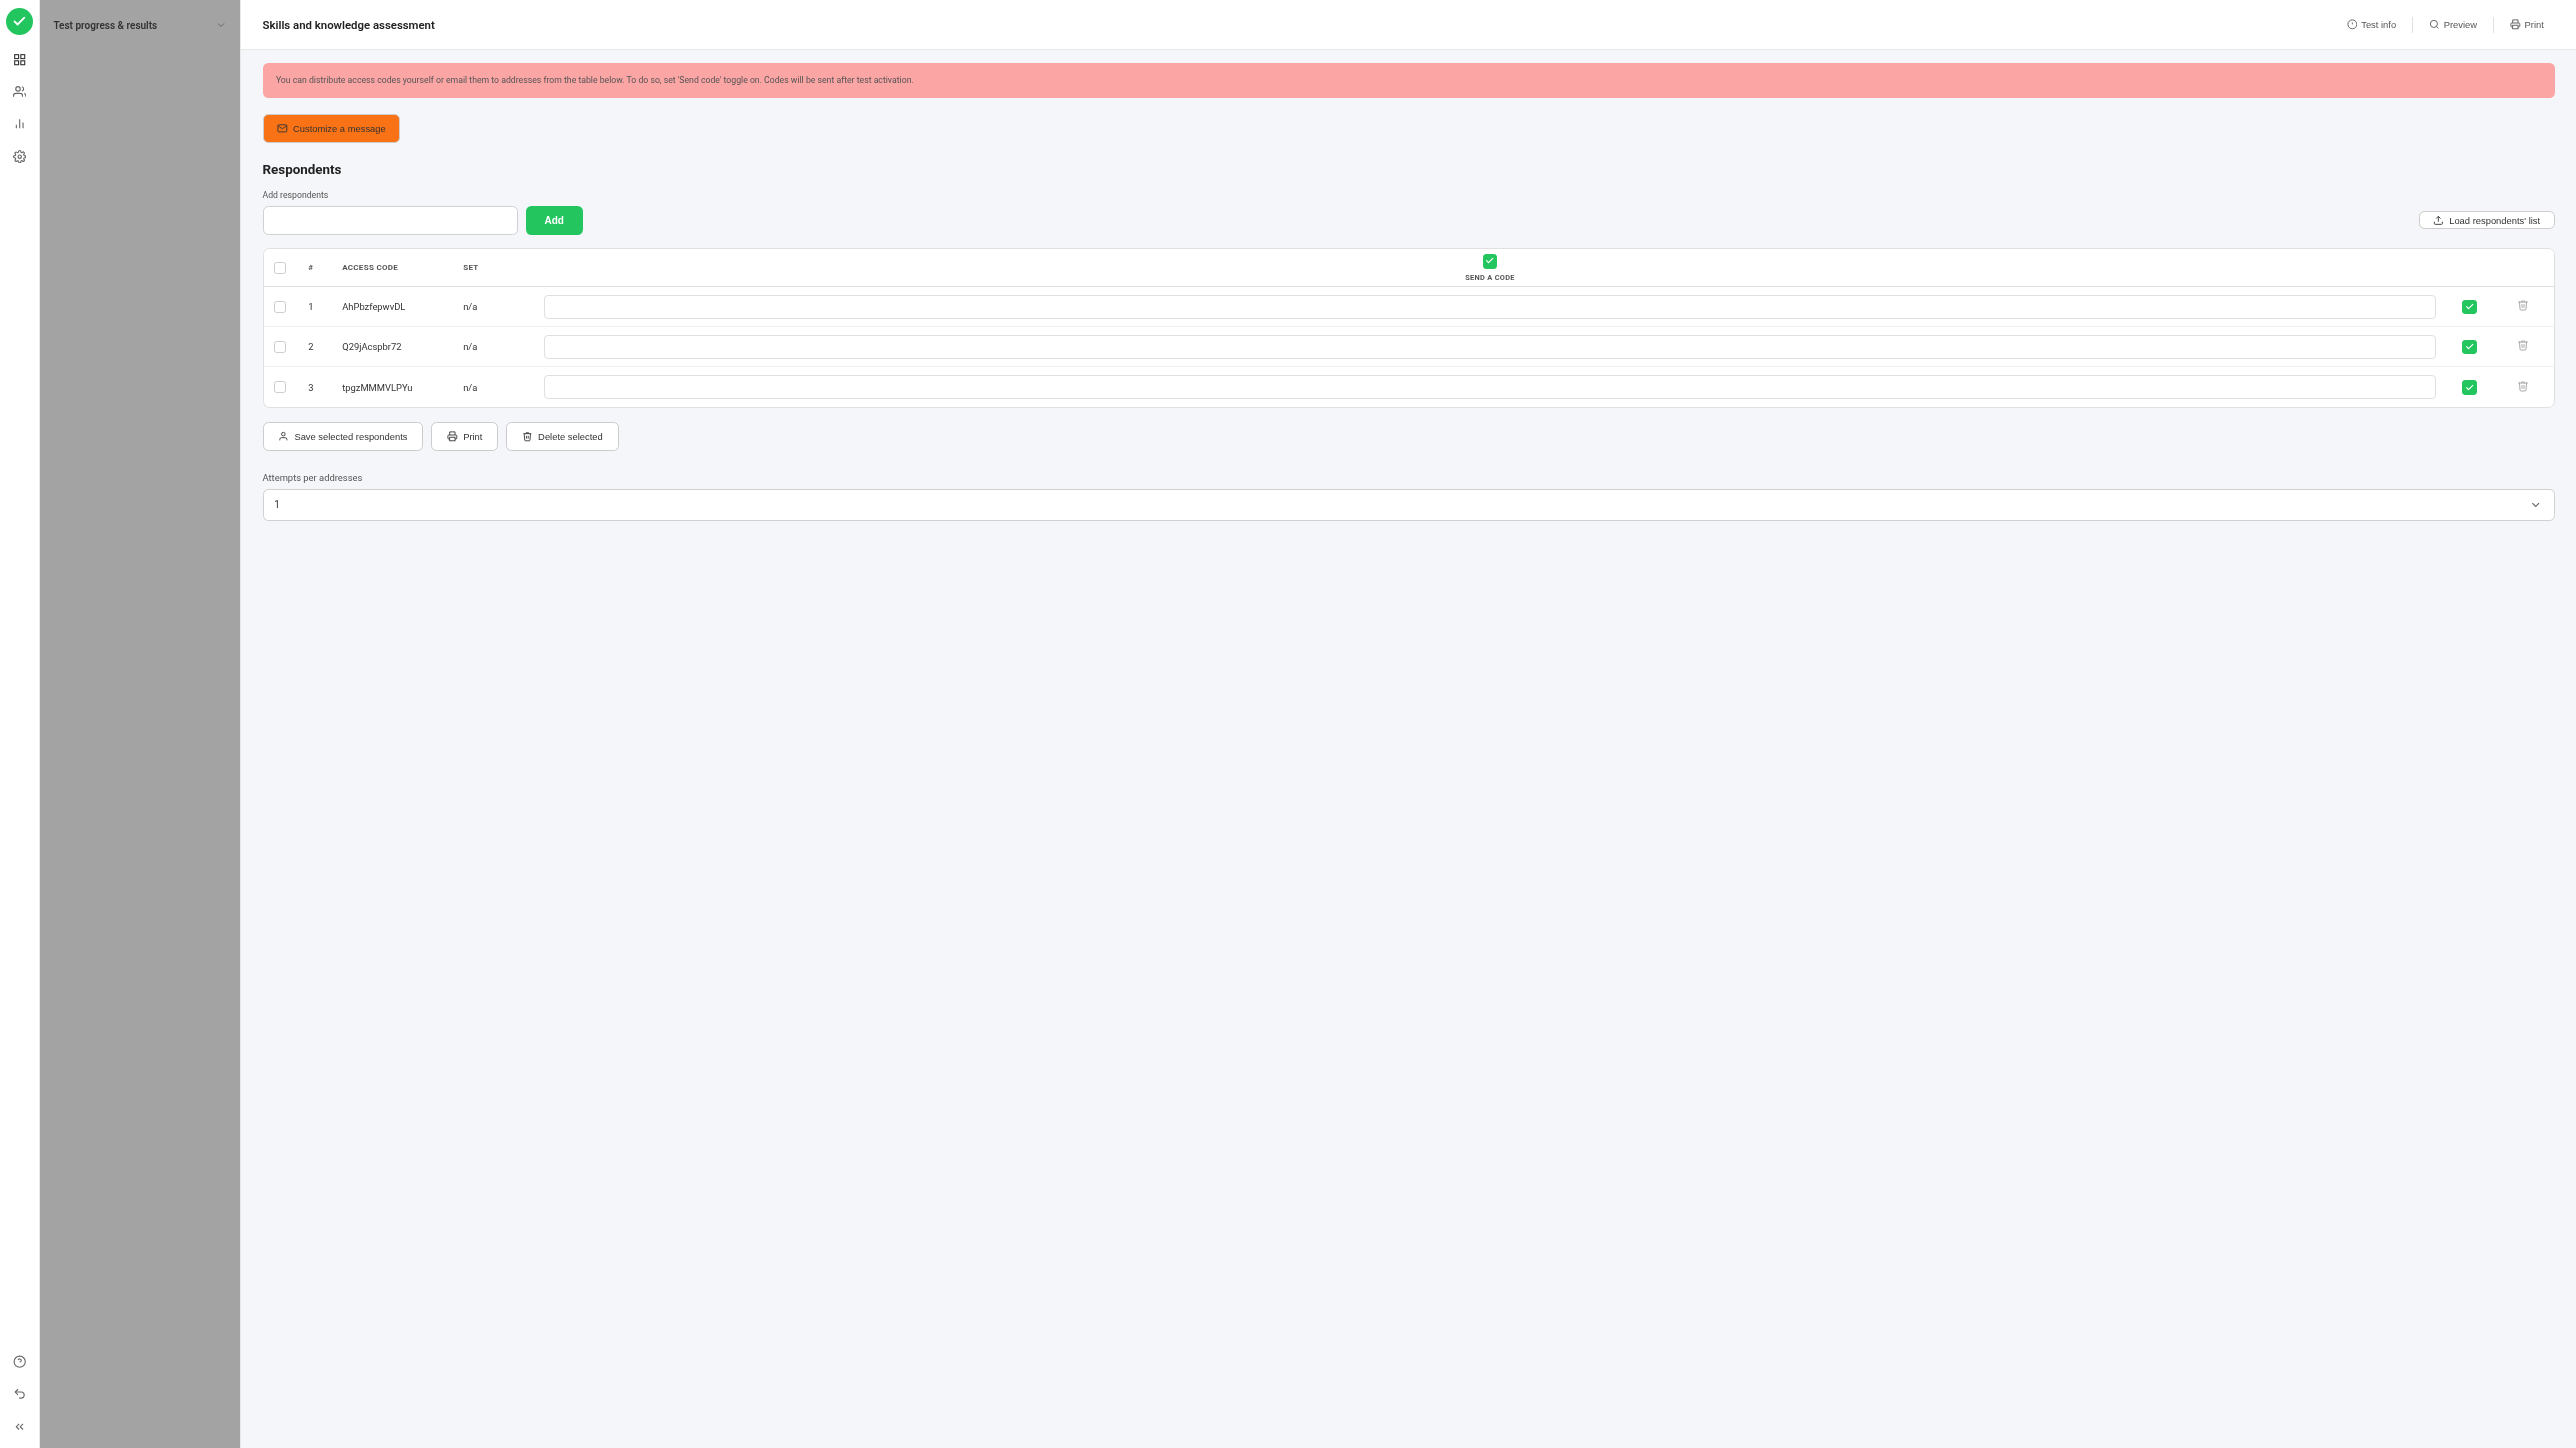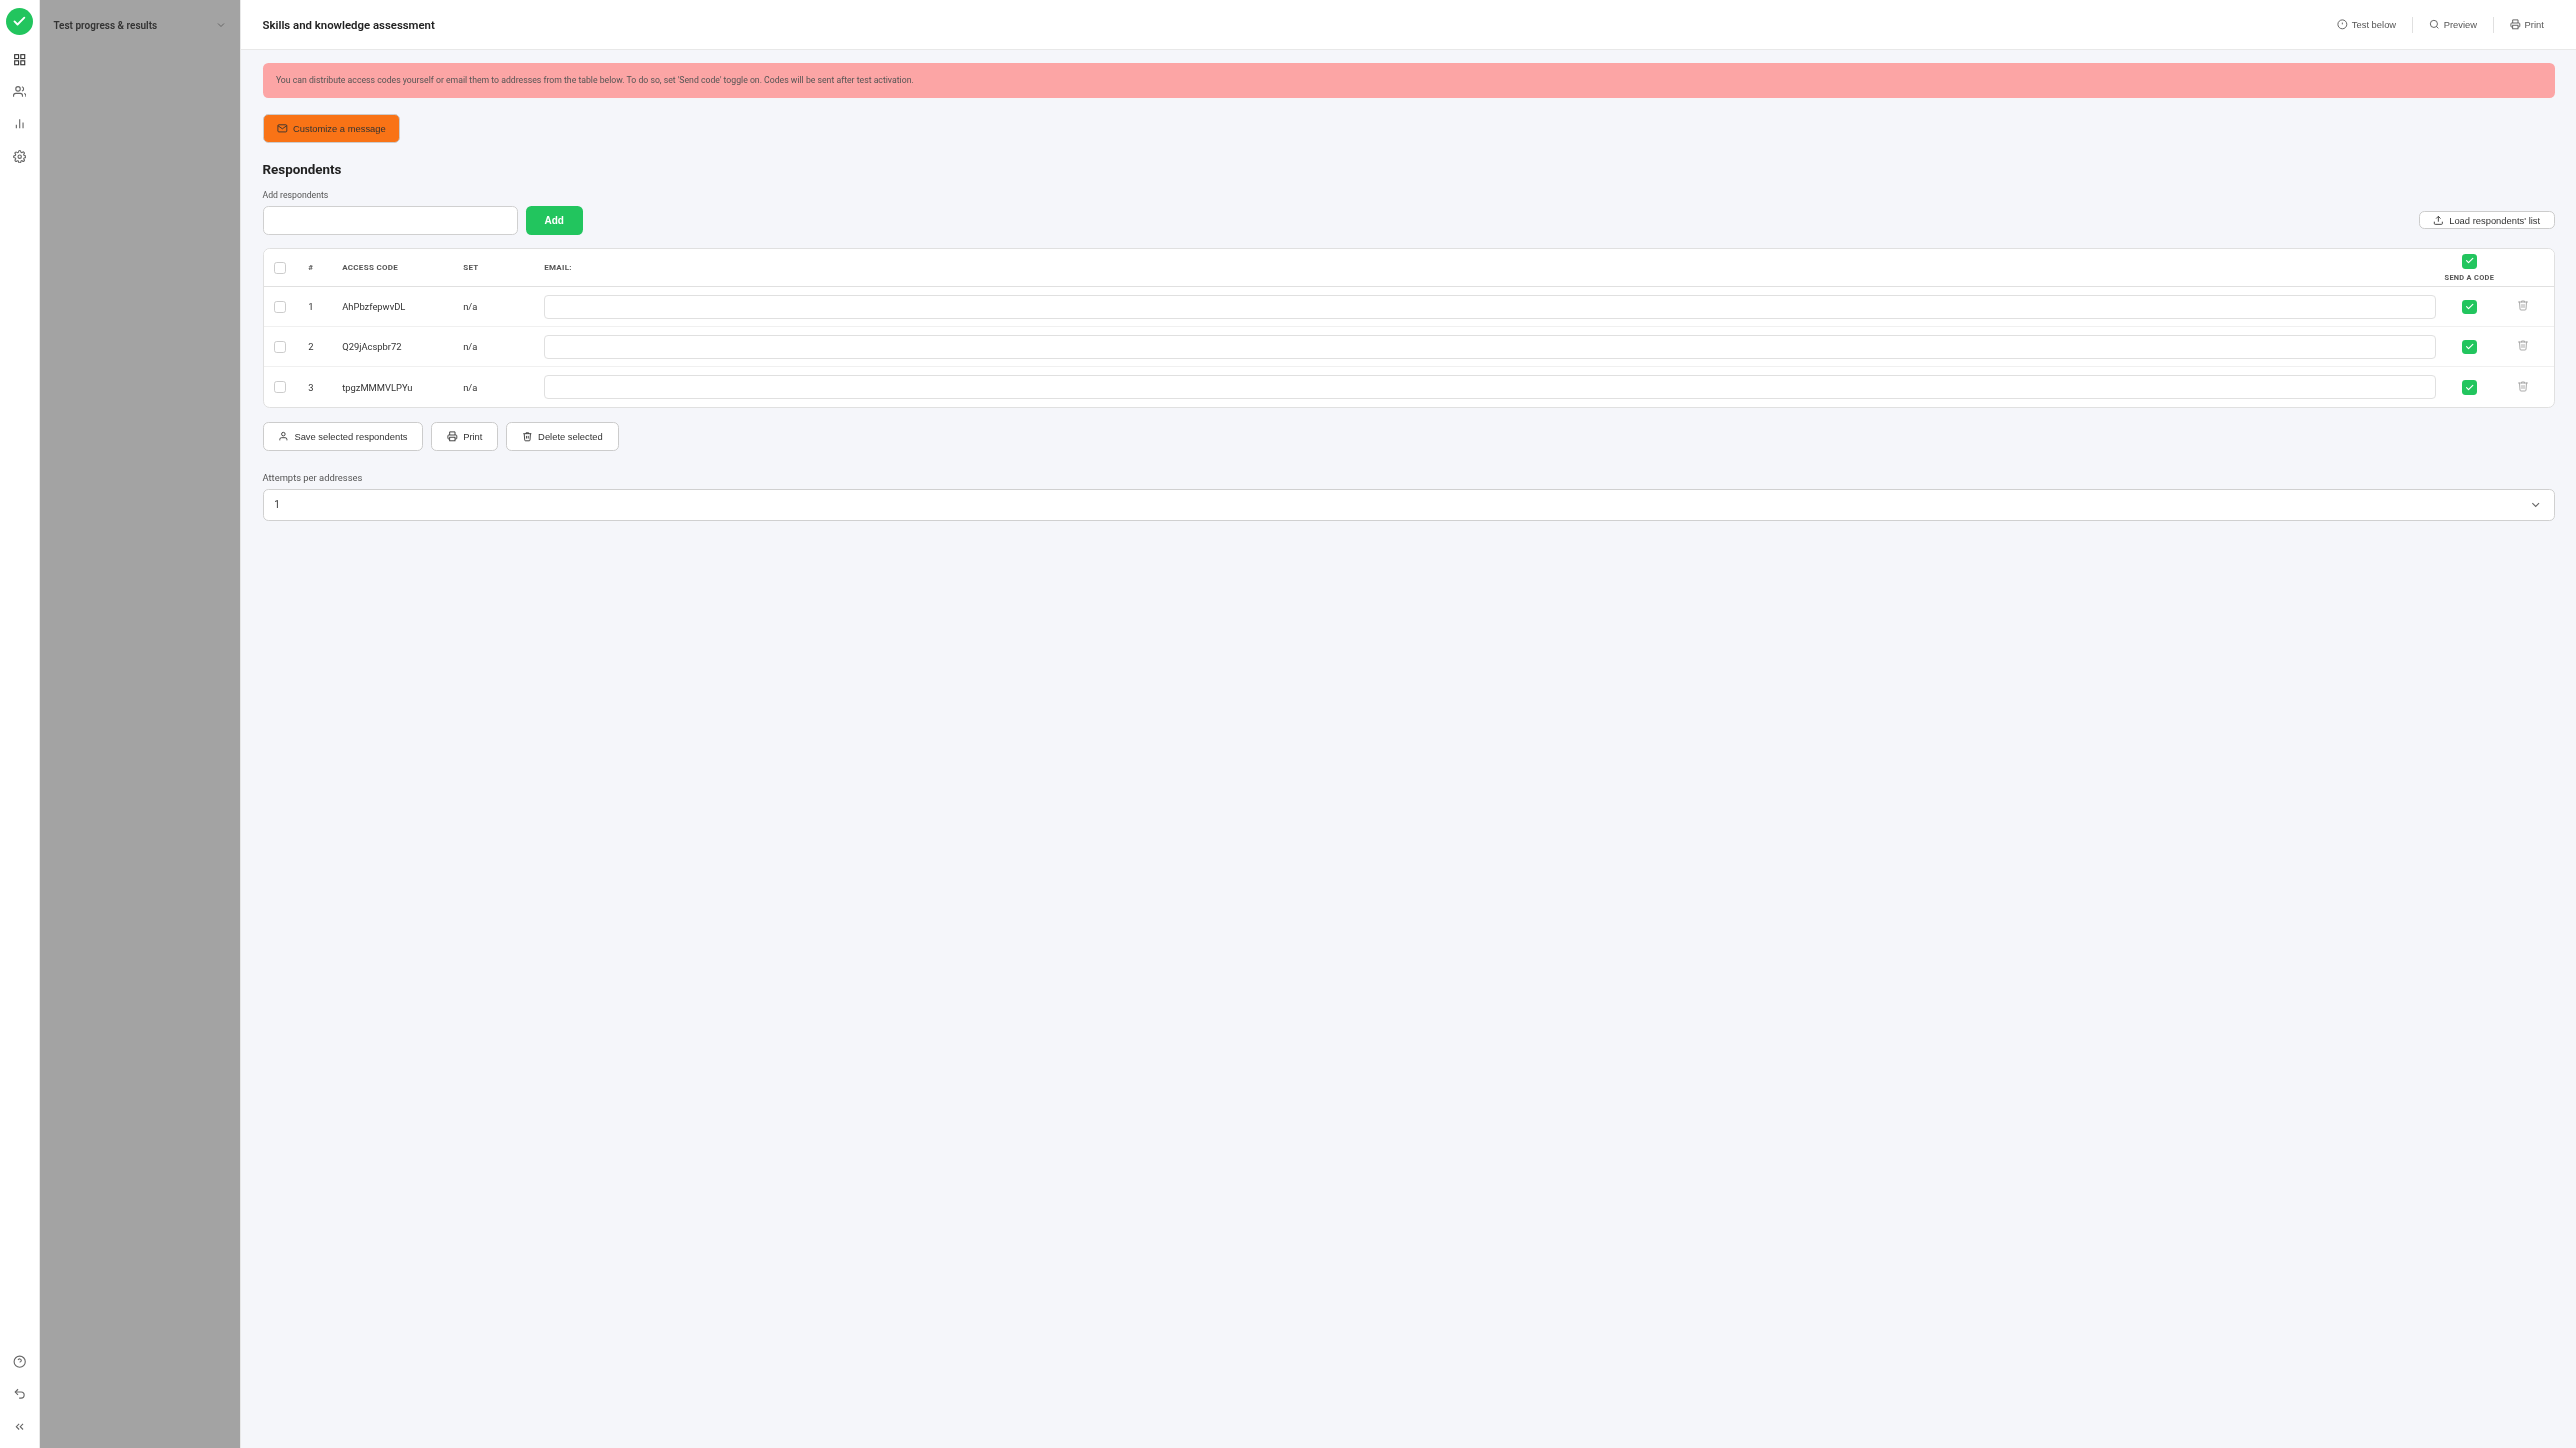--- a/index.html
+++ b/index.html
@@ -427,21 +427,21 @@
 
   <div class="header">
     <span class="header-title">Skills and knowledge assessment</span>
     <div class="header-actions">
       <button class="header-btn">
         <svg width="10.7" height="10.7" viewBox="0 0 24 24" fill="none" stroke="currentColor" stroke-width="2">
           <circle cx="12" cy="12" r="10"></circle>
           <line x1="12" y1="8" x2="12" y2="12"></line>
           <line x1="12" y1="16" x2="12.01" y2="16"></line>
         </svg>
-        <span>Test below</span>
+        <span>Test info</span>
       </button>
       <div class="header-divider"></div>
       <button class="header-btn">
         <svg width="10.7" height="10.7" viewBox="0 0 24 24" fill="none" stroke="currentColor" stroke-width="2">
           <circle cx="11" cy="11" r="8"></circle>
           <line x1="21" y1="21" x2="16.65" y2="16.65"></line>
         </svg>
         <span>Preview</span>
       </button>
       <div class="header-divider"></div>
@@ -488,21 +488,20 @@
 
     <div class="respondents-table">
 
       <div class="table-header">
         <div class="table-header-cell">
           <div class="checkbox"></div>
         </div>
         <div class="table-header-cell">#</div>
         <div class="table-header-cell">ACCESS CODE</div>
         <div class="table-header-cell">SET</div>
-        <div class="table-header-cell">EMAIL:</div>
         <div class="table-header-cell send-code-header">
           <div class="checkbox-checked">
             <svg width="9.4" height="9.4" viewBox="0 0 24 24" fill="none" stroke="#fff" stroke-width="3" stroke-linecap="round" stroke-linejoin="round">
               <polyline points="20 6 9 17 4 12"></polyline>
             </svg>
           </div>
           <div class="send-code-label">SEND A CODE</div>
         </div>
         <div class="table-header-cell"></div>
       </div>

